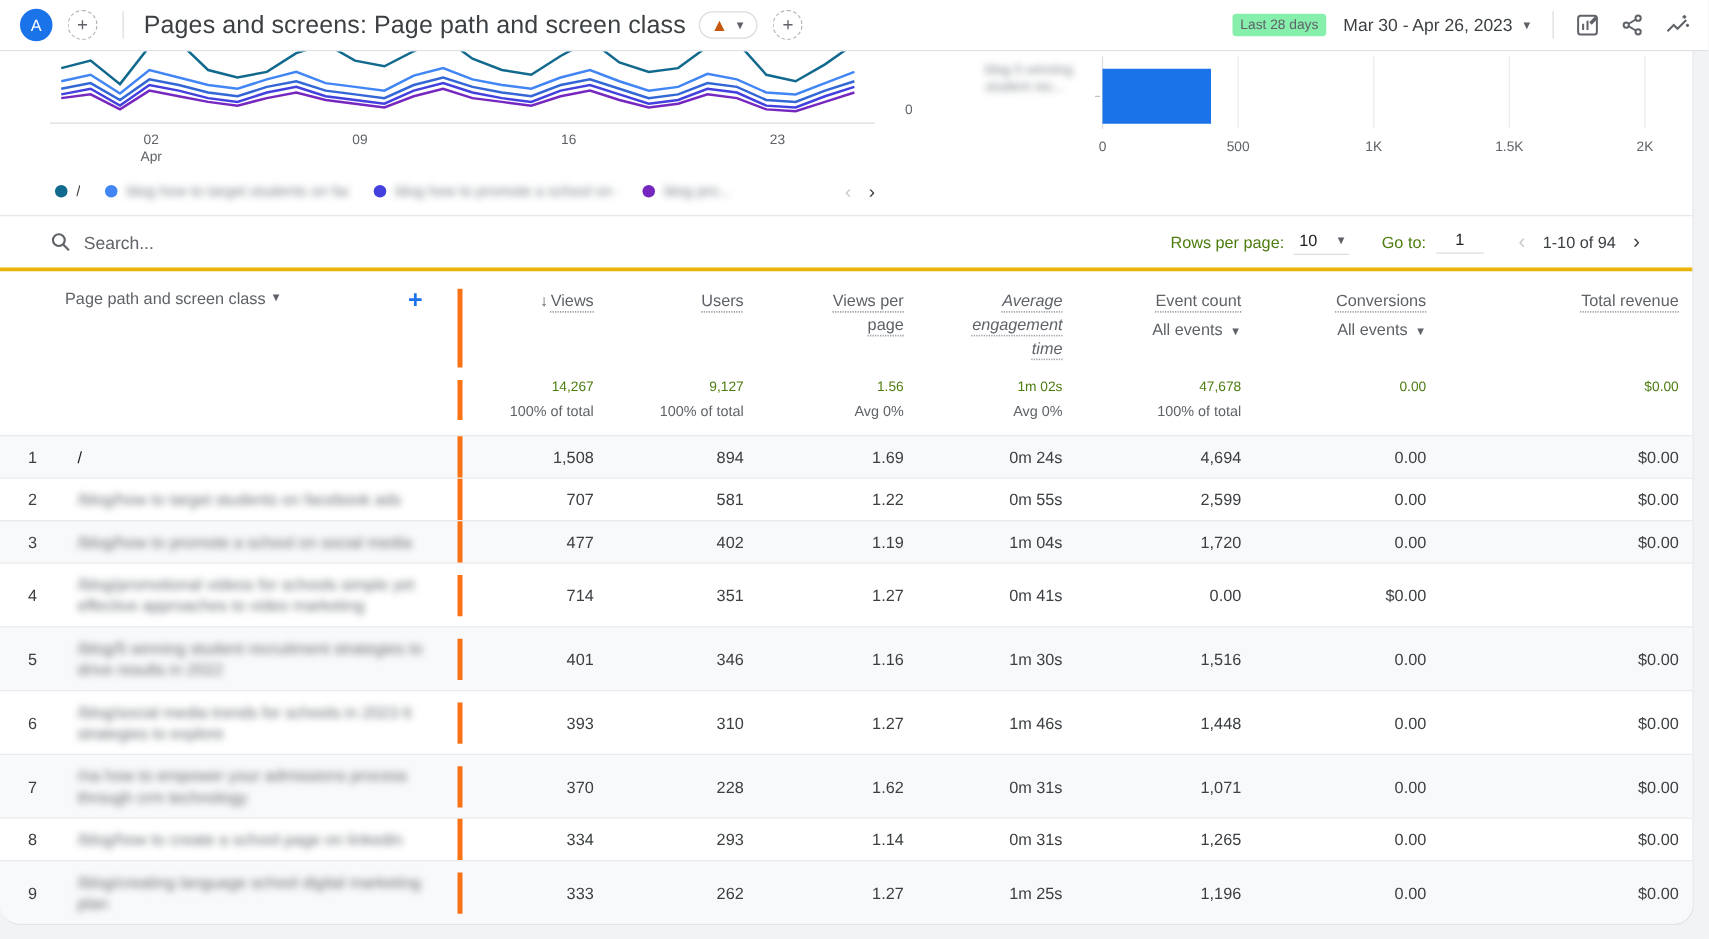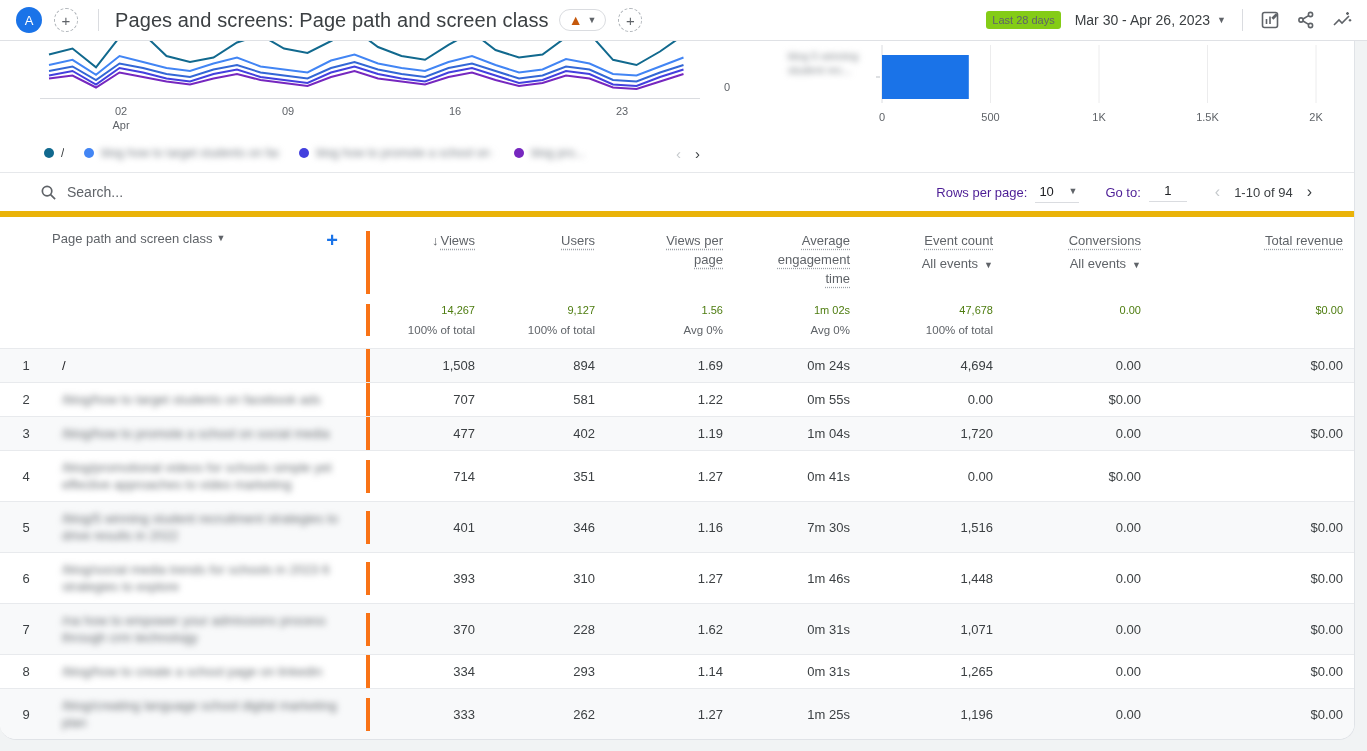--- a/index.html
+++ b/index.html
@@ -13,21 +13,21 @@
             display:flex; align-items:center; justify-content:center; margin-left:2px; }
   .dash-plus { width:24px; height:24px; border:1.5px dashed #b0b5ba; border-radius:50%; color:#5f6368;
                display:flex; align-items:center; justify-content:center; font-size:15px; margin-left:12px; cursor:pointer; background:#fff;}
   .vdiv { width:1px; height:22px; background:#dadce0; margin:0 16px 0 20px; }
   .report-title { font-size:20px; color:#3c4043; letter-spacing:.1px; white-space:nowrap; }
   .warn-pill { display:flex; align-items:center; gap:5px; border:1px solid #dadce0; border-radius:14px;
                padding:3px 9px; margin-left:10px; cursor:pointer; background:#fff; }
   .warn-tri { color:#c5580c; font-size:14px; line-height:1; }
   .caret { color:#5f6368; font-size:9px; line-height:1; }
   .app-bar-right { margin-left:auto; display:flex; align-items:center; gap:14px; }
-  .preset-chip { background:#84cc16; color:#5f6368; font-size:11px; padding:3px 6px; border-radius:3px; white-space:nowrap;margin-left:44px;}
+  .preset-chip { background:#86efac; color:#5f6368; font-size:11px; padding:3px 6px; border-radius:3px; white-space:nowrap;margin-left:44px;}
   .date-range { font-size:14px; color:#3c4043; display:flex; align-items:center; gap:7px; cursor:pointer; white-space:nowrap; }
   .icon-btn { width:22px; height:22px; display:flex; align-items:center; justify-content:center; cursor:pointer; }
   .icon-btn svg { stroke:#5f6368; fill:none; stroke-width:1.6; }
 
   
   .card { position:absolute; top:41px; left:0; width:1355px; height:699px; background:#fff;
           border-right:1px solid #e0e3e7; border-bottom:1px solid #e0e3e7; border-radius:0 0 16px 16px; overflow:hidden; }
 
   
   .charts-row { position:relative; height:95px; }
@@ -43,27 +43,27 @@
   .legend-label { font-size:12px; color:#3c4043; white-space:nowrap; overflow:hidden; }
   .legend-label.blur { filter:blur(3px); color:#7d838a; max-width:178px; }
   .legend-label.blur.short { max-width:58px; }
   .legend-nav { margin-left:auto; display:flex; align-items:center; gap:14px; font-size:15px; }
   .chev-disabled { color:#c6cacd; cursor:default; }
   .chev-active { color:#3c4043; cursor:pointer; }
 
   .section-divider { border-top:1px solid #e6e8eb; margin-top:6px; }
 
   
-  .toolbar { height:44px; display:flex; align-items:center; border-bottom:6px solid #eab308; padding:0 40px; }
+  .toolbar { height:44px; display:flex; align-items:center; border-bottom:3px solid #eab308; padding:0 40px; }
   .search-box { display:flex; align-items:center; gap:10px; flex:1; }
   .search-box svg { stroke:#5f6368; fill:none; stroke-width:1.8; }
   .search-input { border:none; outline:none; font-size:14px; color:#202124; width:320px; font-family:inherit; }
   .search-input::placeholder { color:#5f6368; }
   .toolbar-right { display:flex; align-items:center; font-size:13px; color:#3c4043; }
-  .tb-label { color:#4c1d95; }
+  .tb-label { color:#4d7c0f; }
   .select-ctl { display:flex; align-items:center; justify-content:space-between; width:44px; margin:0 26px 0 8px;
                 border-bottom:1px solid #dadce0; padding:2px 2px 3px 4px; cursor:pointer; color:#202124; }
   .goto-input { width:38px; text-align:center; border:none; border-bottom:1px solid #dadce0; outline:none;
                 font-size:13px; color:#202124; padding-bottom:3px; margin:0 26px 0 8px; font-family:inherit; }
   .page-range { margin:0 12px; white-space:nowrap; }
   .pg-chev { font-size:16px; padding:0 2px; }
 
   
   .trow { display:grid; grid-template-columns:52px 314px 120px 120px 128px 127px 143px 148px 1fr; }
   .metric-col { text-align:right; padding-right:11px; }
@@ -255,21 +255,21 @@
       </div>
       <div class="mhead metric-col col-border">
         <span class="sort-arrow">↓</span><span class="hlabel">Views</span>
       </div>
       <div class="mhead metric-col">
         <span class="hlabel">Users</span>
       </div>
       <div class="mhead metric-col" style="padding-left:58px;">
         <span class="hlabel">Views per page</span>
       </div>
-      <div class="mhead metric-col" style="padding-left:38px;">
+      <div class="mhead metric-col" style="padding-left:38px;font-style:italic;">
         <span class="hlabel">Average engagement time</span>
       </div>
       <div class="mhead metric-col">
         <span class="hlabel">Event count</span>
         <div class="subfilter">
           <span>All events</span><span class="caret">▼</span>
         </div>
       </div>
       <div class="mhead metric-col">
         <span class="hlabel">Conversions</span>
@@ -325,20 +325,21 @@
           <div class="metric-cell metric-col">0.00</div>
           <div class="metric-cell metric-col">$0.00</div>
         </div>
         <div class="trow">
           <div class="row-index">2</div>
           <div class="path-cell blur">/blog/how to target students on facebook ads</div>
           <div class="metric-cell metric-col col-border">707</div>
           <div class="metric-cell metric-col">581</div>
           <div class="metric-cell metric-col">1.22</div>
           <div class="metric-cell metric-col">0m 55s</div>
+          <div class="metric-cell metric-col">2,599</div>
           <div class="metric-cell metric-col">0.00</div>
           <div class="metric-cell metric-col">$0.00</div>
         </div>
         <div class="trow shade">
           <div class="row-index">3</div>
           <div class="path-cell blur">/blog/how to promote a school on social media</div>
           <div class="metric-cell metric-col col-border">477</div>
           <div class="metric-cell metric-col">402</div>
           <div class="metric-cell metric-col">1.19</div>
           <div class="metric-cell metric-col">1m 04s</div>
@@ -355,21 +356,21 @@
           <div class="metric-cell metric-col">0m 41s</div>
           <div class="metric-cell metric-col">0.00</div>
           <div class="metric-cell metric-col">$0.00</div>
         </div>
         <div class="trow shade">
           <div class="row-index">5</div>
           <div class="path-cell blur">/blog/5 winning student recruitment strategies to drive results in 2022</div>
           <div class="metric-cell metric-col col-border">401</div>
           <div class="metric-cell metric-col">346</div>
           <div class="metric-cell metric-col">1.16</div>
-          <div class="metric-cell metric-col">7m 30s</div>
+          <div class="metric-cell metric-col">1m 30s</div>
           <div class="metric-cell metric-col">1,516</div>
           <div class="metric-cell metric-col">0.00</div>
           <div class="metric-cell metric-col">$0.00</div>
         </div>
         <div class="trow">
           <div class="row-index">6</div>
           <div class="path-cell blur">/blog/social media trends for schools in 2023 6 strategies to explore</div>
           <div class="metric-cell metric-col col-border">393</div>
           <div class="metric-cell metric-col">310</div>
           <div class="metric-cell metric-col">1.27</div>

